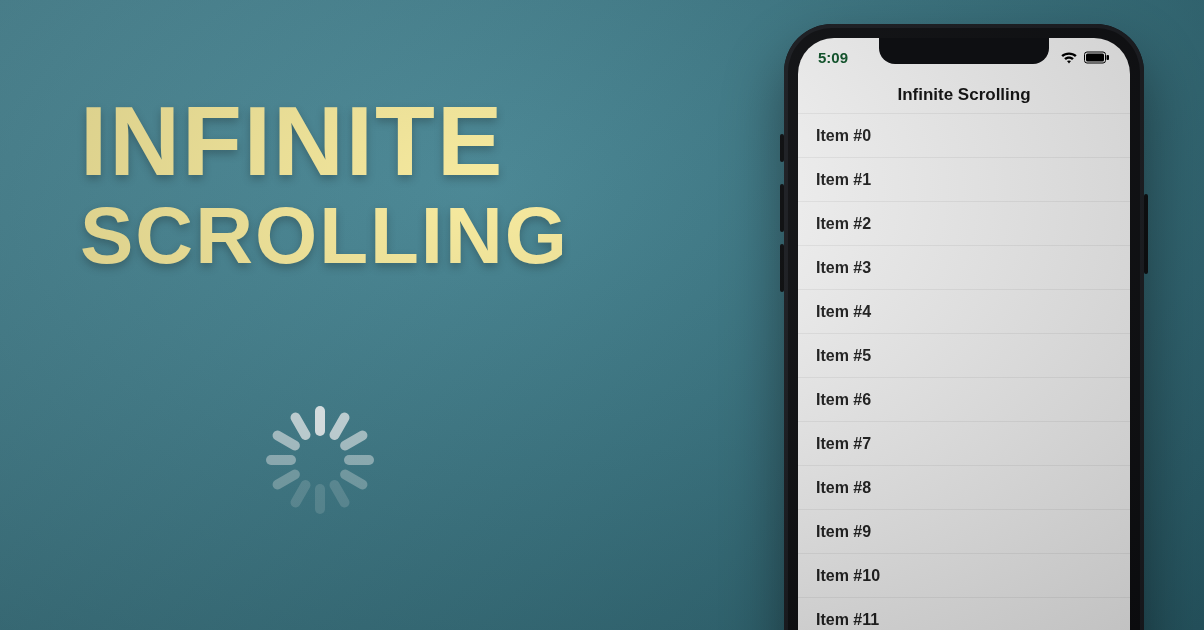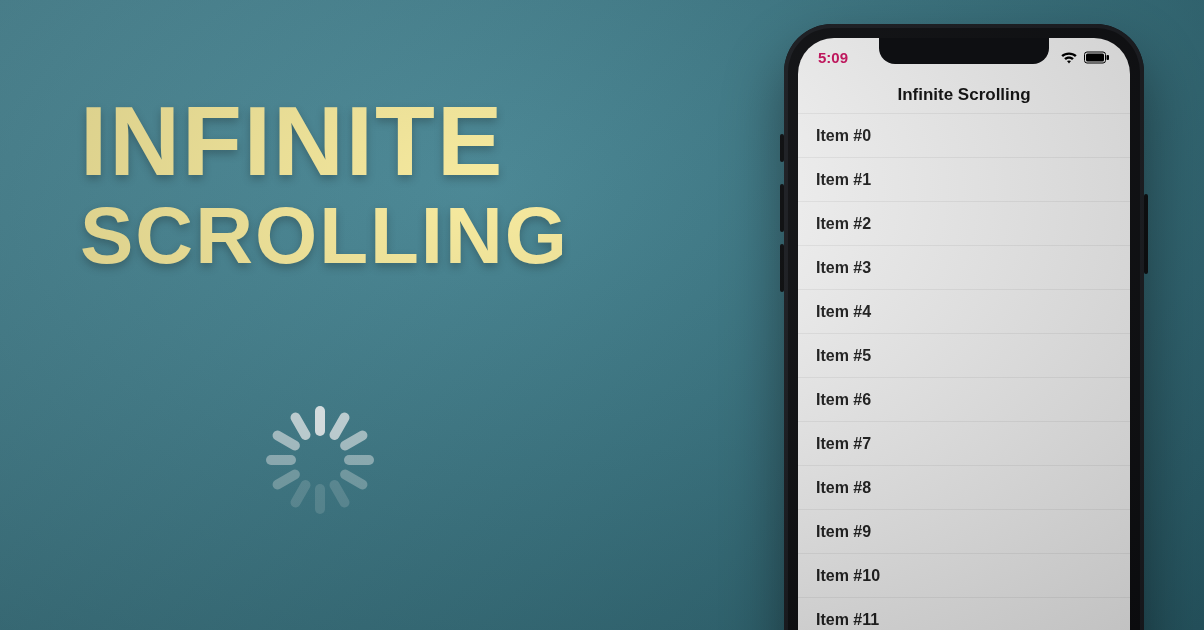--- a/index.html
+++ b/index.html
@@ -91,21 +91,21 @@
   }
   .statusbar {
     position: relative;
     height: 38px;
     display: flex;
     align-items: center;
     justify-content: space-between;
     padding: 0 20px;
     font-size: 15px;
     font-weight: 700;
-    color: #be185d;
+    color: #14532d;
     z-index: 2;
   }
   .status-icons { display: flex; align-items: center; gap: 6px; }
   .icon-wifi, .icon-battery { display: inline-flex; }
 
   .navbar {
     height: 38px;
     display: flex;
     align-items: center;
     justify-content: center;

